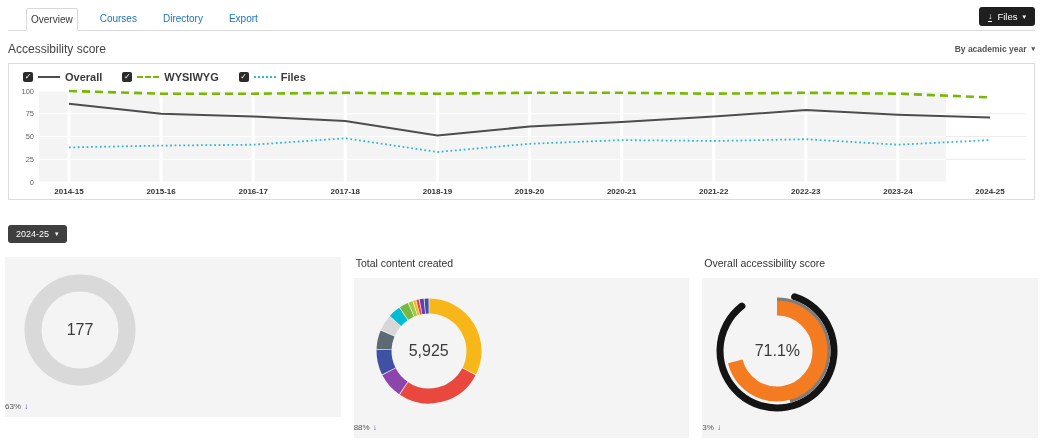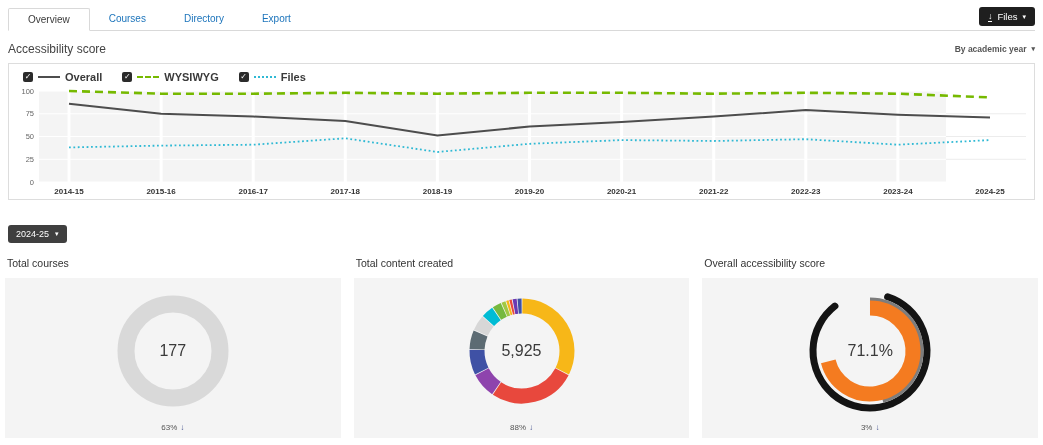--- a/index.html
+++ b/index.html
@@ -1,21 +1,21 @@
 <!DOCTYPE html>
 <html><head>
 <meta charset="utf-8">
 <style>
   * { box-sizing: border-box; margin: 0; padding: 0; }
   html, body { width: 1043px; height: 445px; overflow: hidden; background: #fff;
     font-family: "Liberation Sans", sans-serif; color: #333; position: relative; }
 
   
   .tabbar { margin: 8px 8px 0 8px; display: flex; border-bottom: 1px solid #d9d9d9; }
-  .tab { font-size: 10px; padding: 5px 19px; cursor: pointer; color: #1c74bb; }
+  .tab { font-size: 10px; padding: 5px 4px; cursor: pointer; color: #1c74bb; margin-left: 18px; }
   .tab.active { color: #3a3a3a; background: #fff; border: 1px solid #d9d9d9; border-bottom: 1px solid #fff;
     margin-bottom: -1px; border-radius: 2px 2px 0 0; }
 
   
   .export-btn { position: absolute; top: 7px; right: 8px; background: #1f1f1f; color: #fff;
     font-size: 9.5px; padding: 4px 9px; border-radius: 3px; display: flex; align-items: center; gap: 5px; cursor: pointer; }
   .dl-icon { display: inline-block; border-bottom: 1.5px solid #fff; line-height: 8px; font-size: 9px; padding-bottom: 1px; }
   .caret { font-size: 7px; }
 
   
@@ -34,21 +34,21 @@
   #line-chart { display: block; width: 1023px; height: 112px; }
 
   
   .year-btn { margin: 25px 8px 12px 8px; display: inline-flex; align-items: center; gap: 6px;
     background: #3f3f3f; color: #fff; font-size: 9px; padding: 4px 8px; border-radius: 3px; cursor: pointer; }
 
   
   .cards { display: flex; gap: 13px; margin: 2px 5px 0 5px; }
   .card-col { flex: 1; display: flex; flex-direction: column; }
   .card-title { font-size: 10.5px; color: #333; margin: 0 0 9px 2px; }
-  .card-box { background: #f4f4f4; height: 160px; display: flex; flex-direction: column; align-items: center; }
+  .card-box { background: #f4f4f4; height: 160px; display: flex; flex-direction: column; }
   .donut-wrap { position: relative; width: 150px; height: 140px; margin-top: 5px; }
   .donut-center { position: absolute; left: 0; top: 0; width: 150px; height: 136px;
     display: flex; align-items: center; justify-content: center; font-size: 16px; color: #3a3a3a; }
   .delta { margin-top: auto; margin-bottom: 15px; font-size: 8px; color: #555; display: flex; gap: 3px; align-items: center; }
   .delta-arrow { font-size: 8px; color: #44518d; }
 </style>
 </head>
 <body>
 
 <div class="tabbar">
@@ -136,21 +136,20 @@
 
 <div>
   <div class="year-btn">
     <span>2024-25</span>
     <span class="caret">▾</span>
   </div>
 </div>
 
 <div class="cards">
   <div class="card-col">
-    <div class="card-title">Total courses</div>
     <div class="card-box">
       <div class="donut-wrap">
         <svg id="donut-courses" viewBox="0 0 150 140" width="150" height="140">
             <circle cx="75" cy="68" r="47" fill="none" stroke="#d9d9d9" stroke-width="17"></circle>
           </svg>
         <div class="donut-center">177</div>
       </div>
       <div class="delta">
         <span>63%</span>
         <span class="delta-arrow">↓</span>

